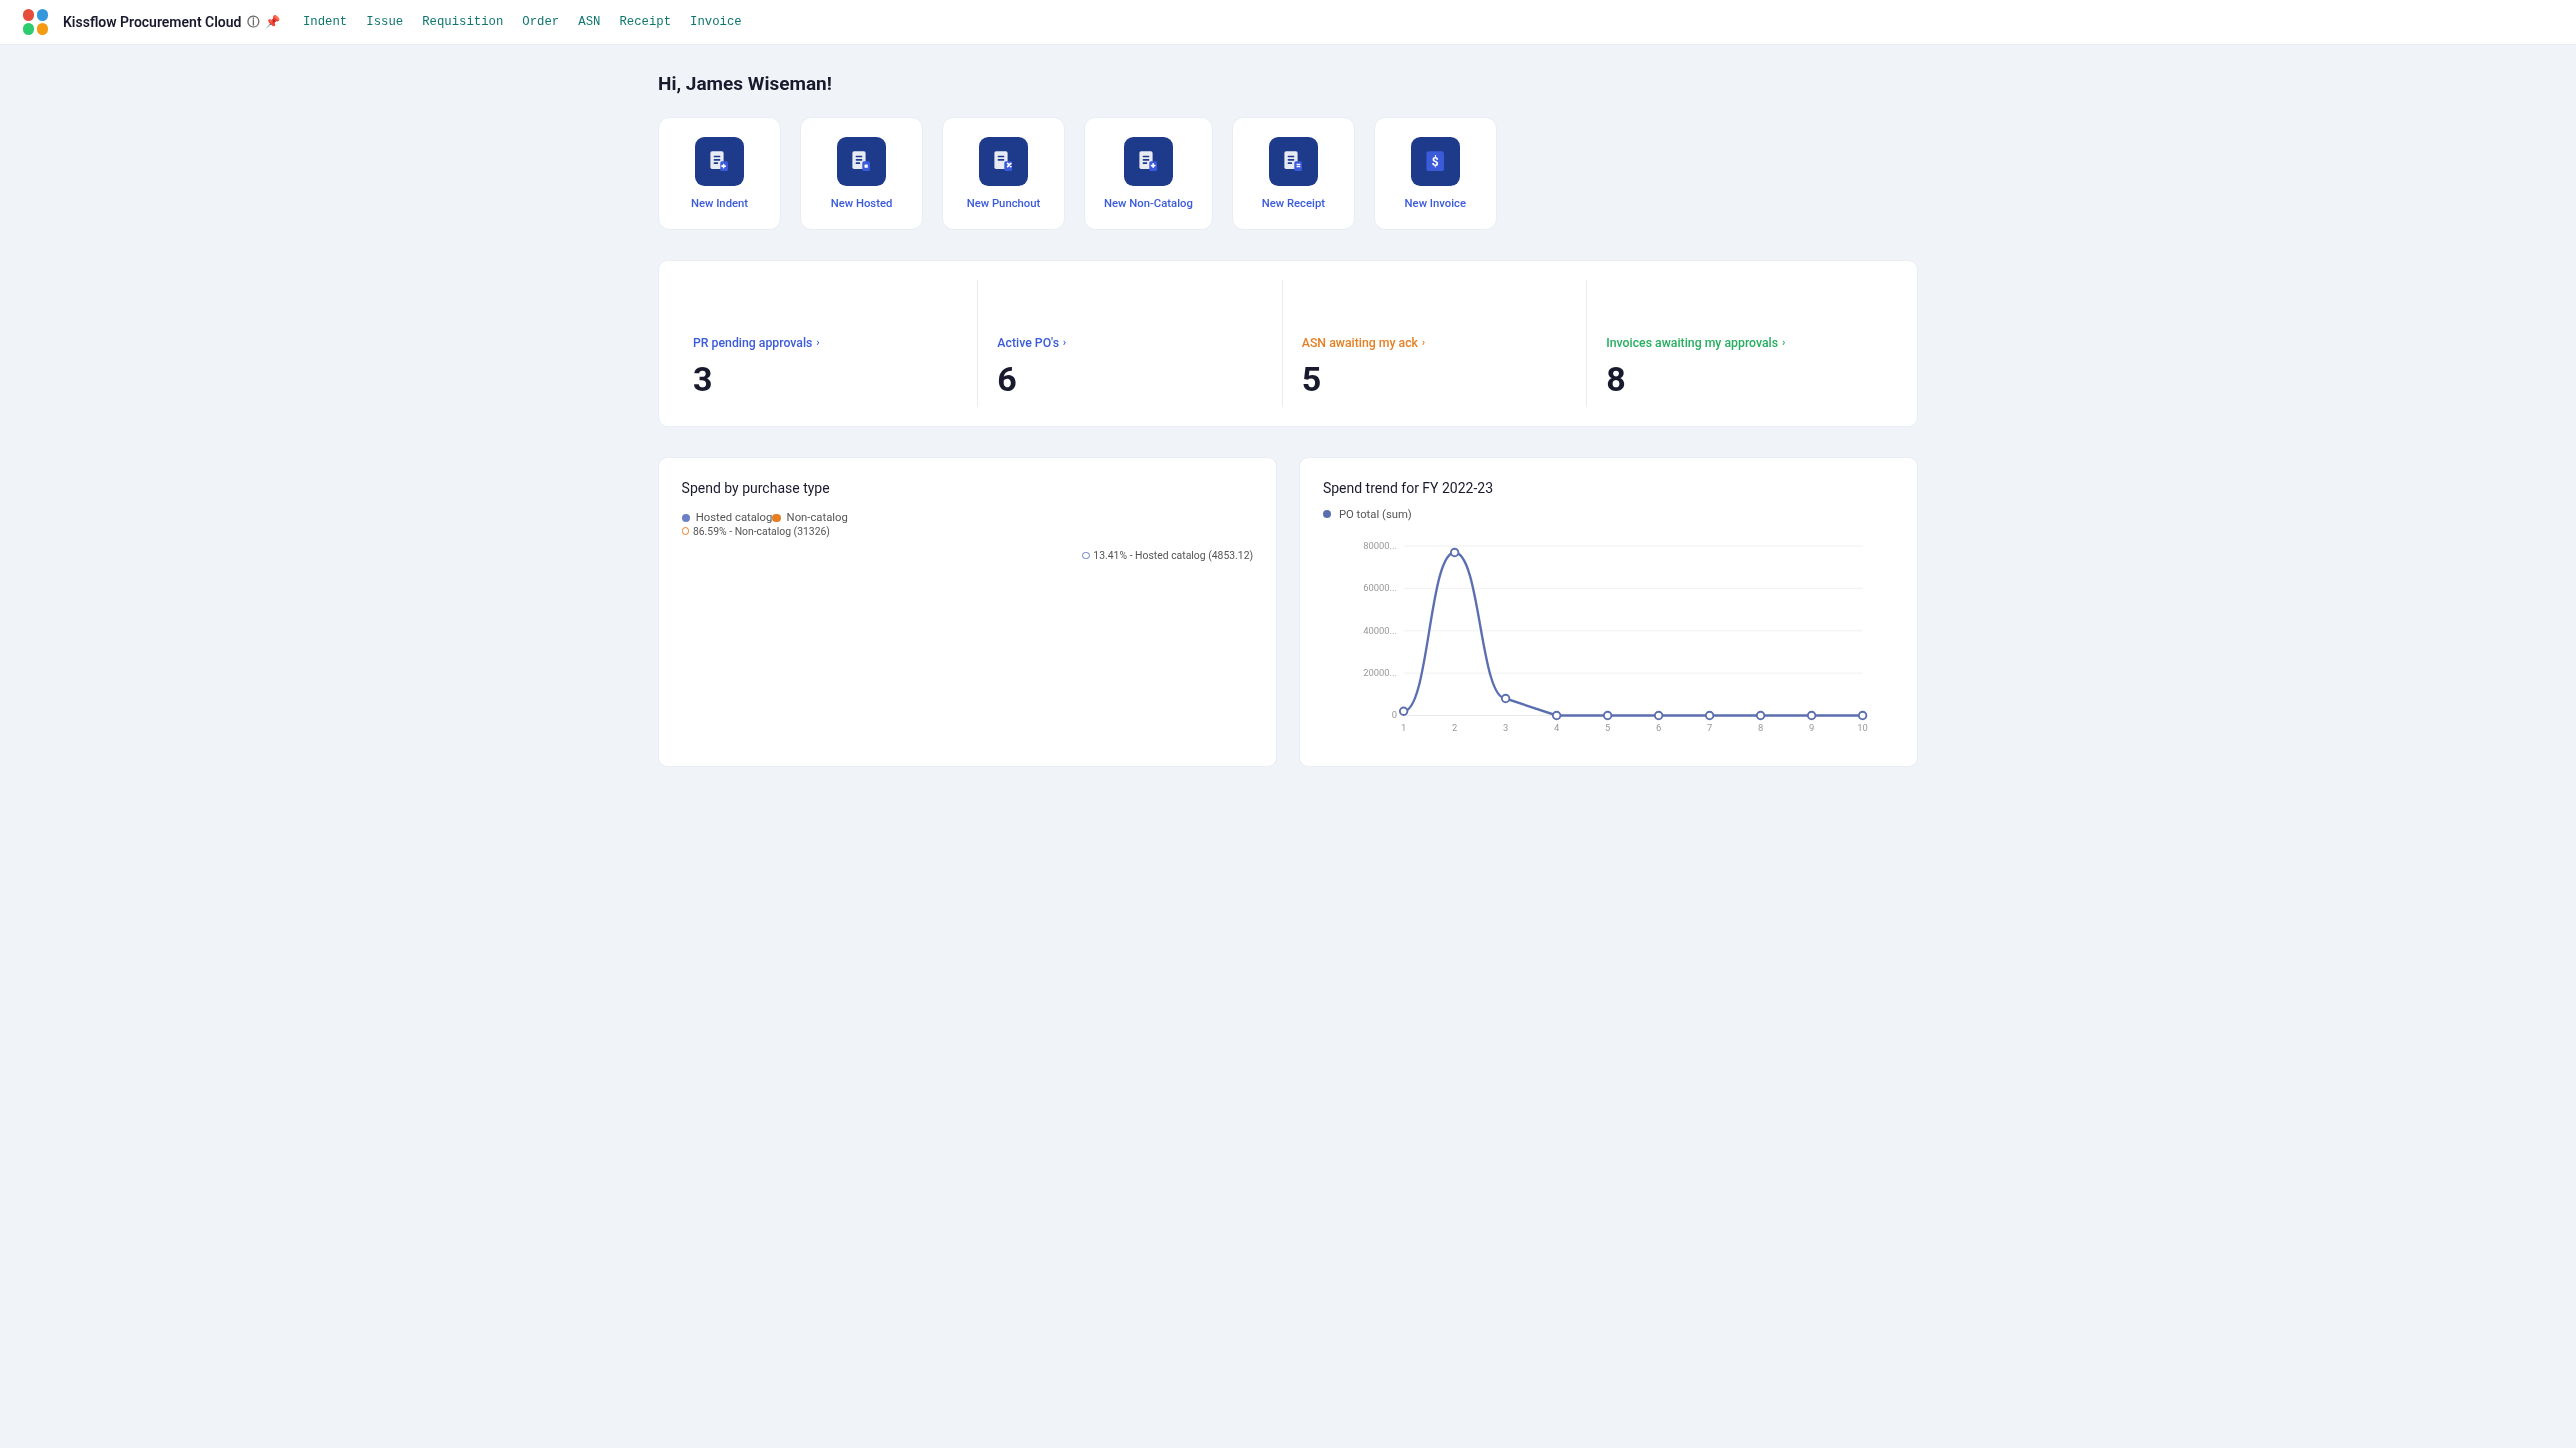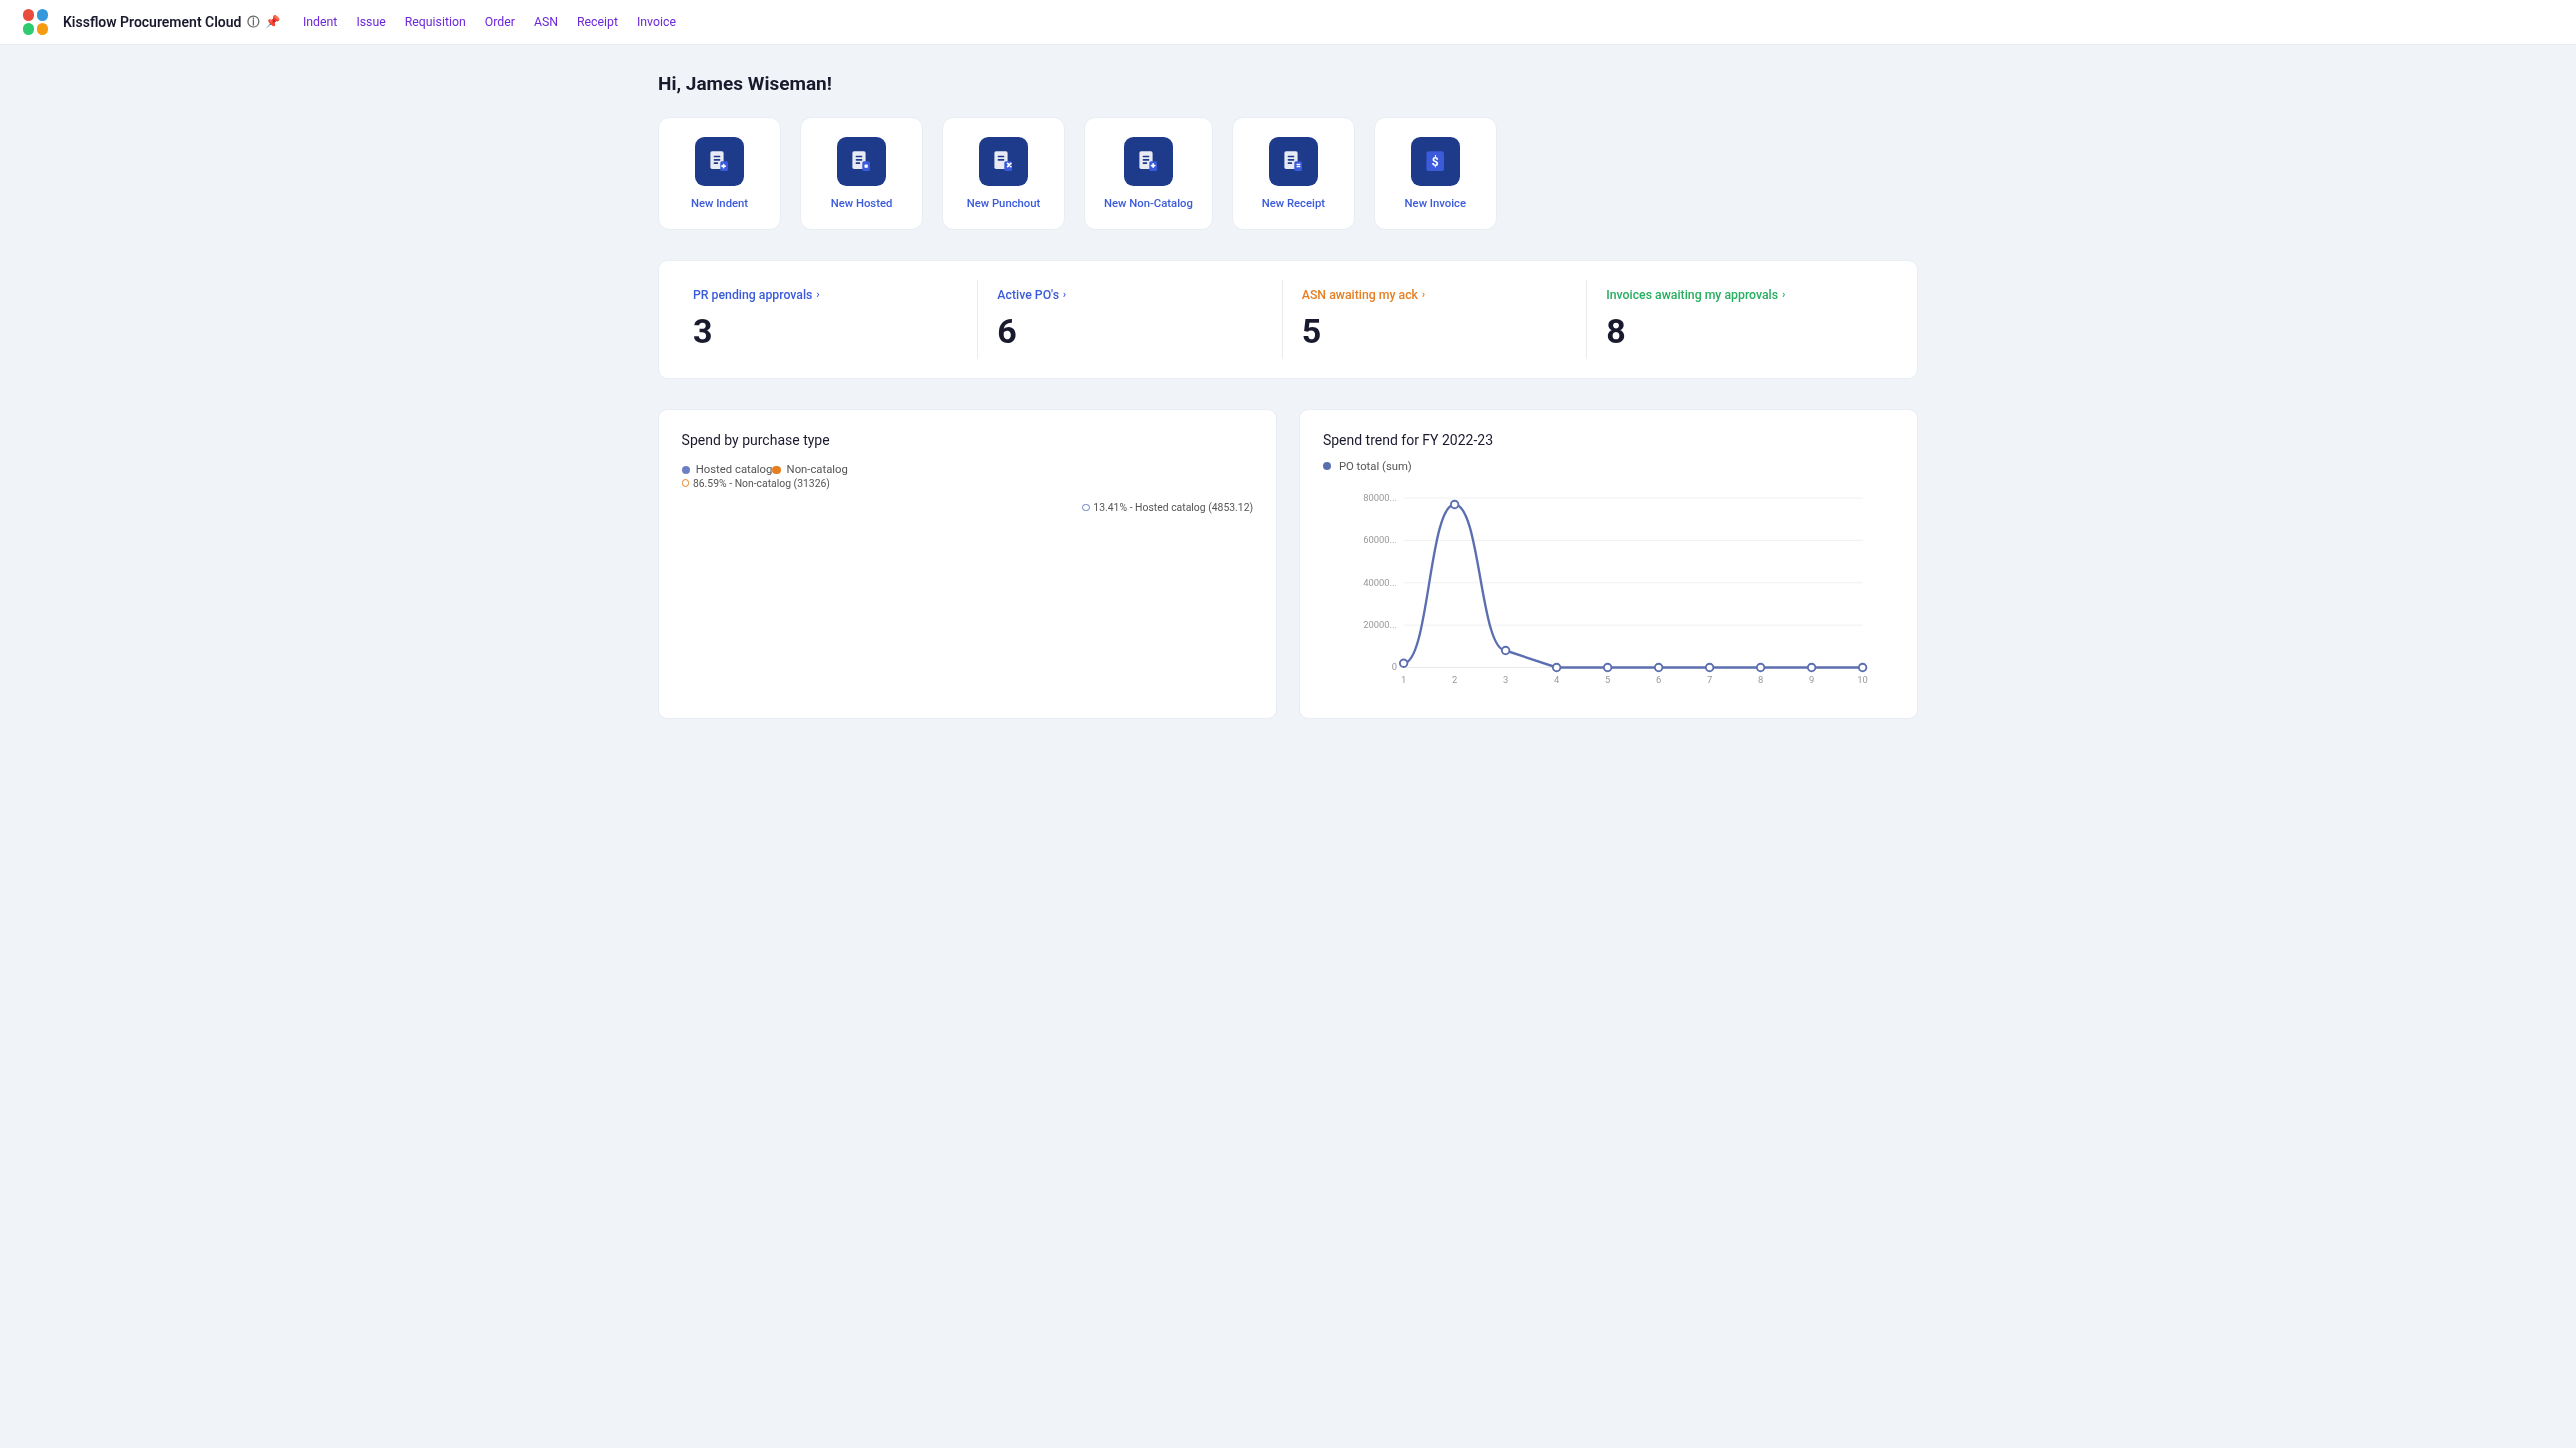--- a/index.html
+++ b/index.html
@@ -11,41 +11,41 @@
     .logo-dots { display: grid; grid-template-columns: 1fr 1fr; gap: 2.8px; }
     .dot { width: 11.3px; height: 11.3px; border-radius: 50%; }
     .dot-red { background: #e74c3c; }
     .dot-green { background: #2ecc71; }
     .dot-blue { background: #3498db; }
     .dot-yellow { background: #f39c12; }
     .header-brand { display: flex; flex-direction: column; }
     .brand-name { font-size: 14px; font-weight: 600; color: #1a1a2e; display: flex; align-items: center; gap: 5.7px; }
     .brand-icon { font-size: 12.3px; color: #666; cursor: pointer; }
     .nav { display: flex; gap: 19px; margin-left: 7.5px; }
-    .nav-item { font-size: 12.3px; color: #6d28d9; cursor: pointer; text-decoration: none; }
+    .nav-item { font-size: 12.3px; color: #0f766e; cursor: pointer; text-decoration: none; font-family: Liberation Mono, monospace; }
 
     
     .main { padding: 26.4px 30px; max-width: 1320px; margin: 0 auto; }
 
     
     .greeting { font-size: 19px; font-weight: 700; color: #1a1a2e; margin-bottom: 22.6px; }
 
     
     .action-cards { display: flex; gap: 19px; margin-bottom: 30px; }
     .action-card { background: #fff; border-radius: 11.3px; padding: 19px; display: flex; flex-direction: column; align-items: center; gap: 11.3px; cursor: pointer; min-width: 123px; border: 0.9px solid #e8edf2; transition: box-shadow 0.2s; }
     .card-icon { width: 49px; height: 49px; background: #1e3a8a; border-radius: 9.4px; display: flex; align-items: center; justify-content: center; color: #fff; font-size: 21px; }
     .card-label { font-size: 11.3px; color: #3b5bdb; font-weight: 500; text-align: center; }
 
     
     .section-title { font-size: 15px; font-weight: 700; color: #1a1a2e; margin-bottom: 15px; }
     .summary-card { background: #fff; border-radius: 9.4px; padding: 19px 26.4px; display: flex; gap: 0; border: 0.9px solid #e8edf2; margin-bottom: 30px; }
     .summary-item { flex: 1; padding: 7.5px 19px; border-right: 0.9px solid #e8edf2; }
     .summary-item:first-child { padding-left: 7.5px; }
     .summary-item:last-child { border-right: none; }
-    .summary-label { font-size: 12.3px; color: #3b5bdb; font-weight: 500; display: flex; align-items: center; gap: 3.8px; margin-bottom: 9.4px; }
+    .summary-label { font-size: 12.3px; color: #3b5bdb; font-weight: 500; display: flex; align-items: center; gap: 3.8px; margin-bottom: 9.4px; margin-top: 48px; }
     .summary-label.orange { color: #e67e22; }
     .summary-label.green { color: #27ae60; }
     .summary-label.blue { color: #3b5bdb; }
     .summary-value { font-size: 34px; font-weight: 700; color: #1a1a2e; }
     .chevron { font-size: 11.3px; }
 
     
     .charts-row { display: grid; grid-template-columns: 1fr 1fr; gap: 22.6px; }
     .chart-container { background: #fff; border-radius: 9.4px; padding: 22.6px; border: 0.9px solid #e8edf2; }
     .chart-title { font-size: 14px; font-weight: 400; color: #1a1a2e; margin-bottom: 7.5px; }

